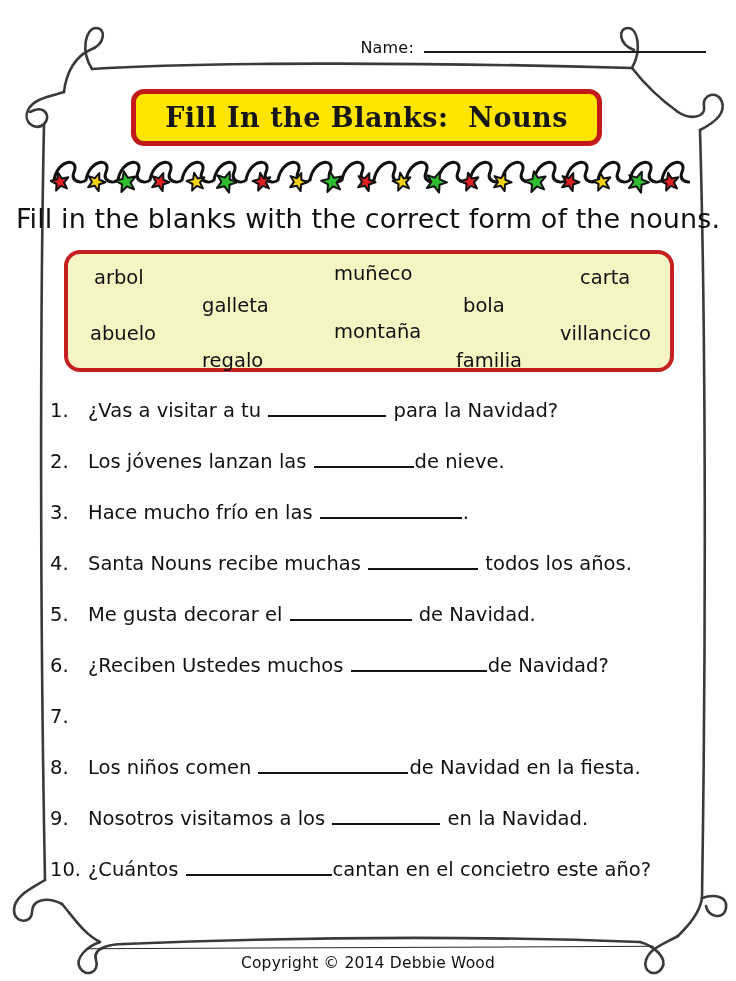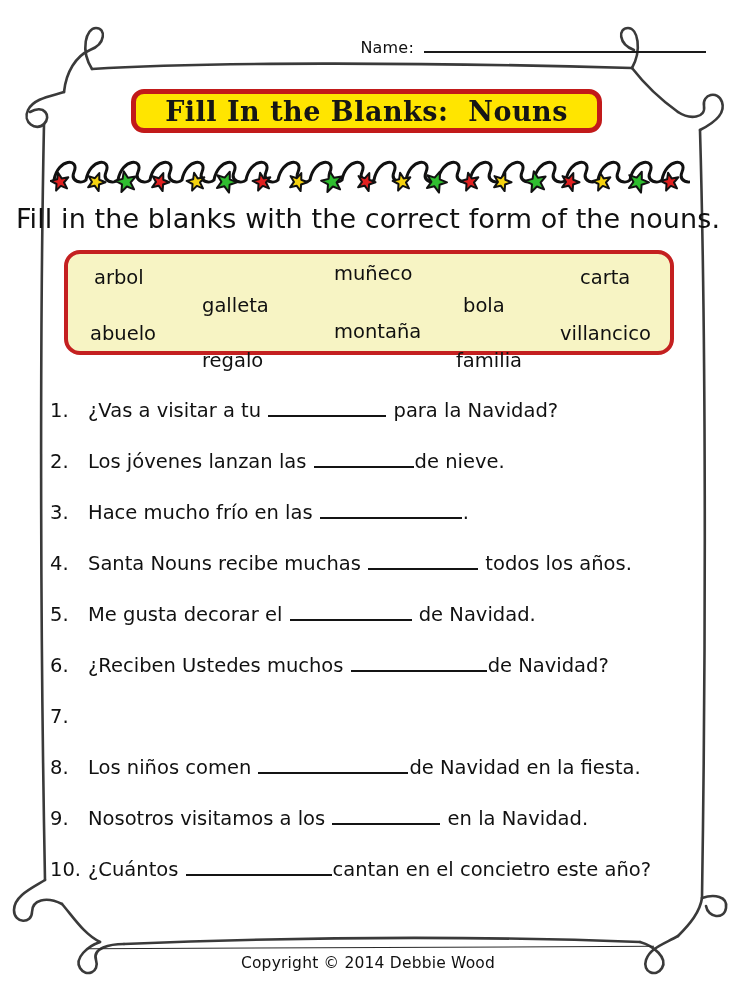--- a/index.html
+++ b/index.html
@@ -44,21 +44,21 @@
     height: 0;
     border-bottom: 2.4px solid #1a1a1a;
     margin-left: 10px;
     margin-bottom: 2px;
   }
 
   
   #title-banner {
     position: absolute;
     left: 131px; top: 89px;
-    width: 471px; height: 44px;
+    width: 471px; height: 57px;
     background: #ffe500;
     border: 5px solid #c21a1a;
     border-radius: 13px;
     box-sizing: border-box;
     display: flex;
     align-items: center;
     justify-content: center;
   }
   #title-text {
     font-family: "DejaVu Serif", serif;
@@ -83,21 +83,21 @@
     width: 736px;
     text-align: center;
     font-size: 27px;
     letter-spacing: .1px;
   }
 
   
   #word-bank {
     position: absolute;
     left: 64px; top: 250px;
-    width: 610px; height: 105px;
+    width: 610px; height: 122px;
     background: #f7f4c4;
     border: 4px solid #c42020;
     border-radius: 16px;
     box-sizing: border-box;
   }
   .bank-word {
     position: absolute;
     font-size: 19.5px;
     color: #101010;
     white-space: nowrap;

